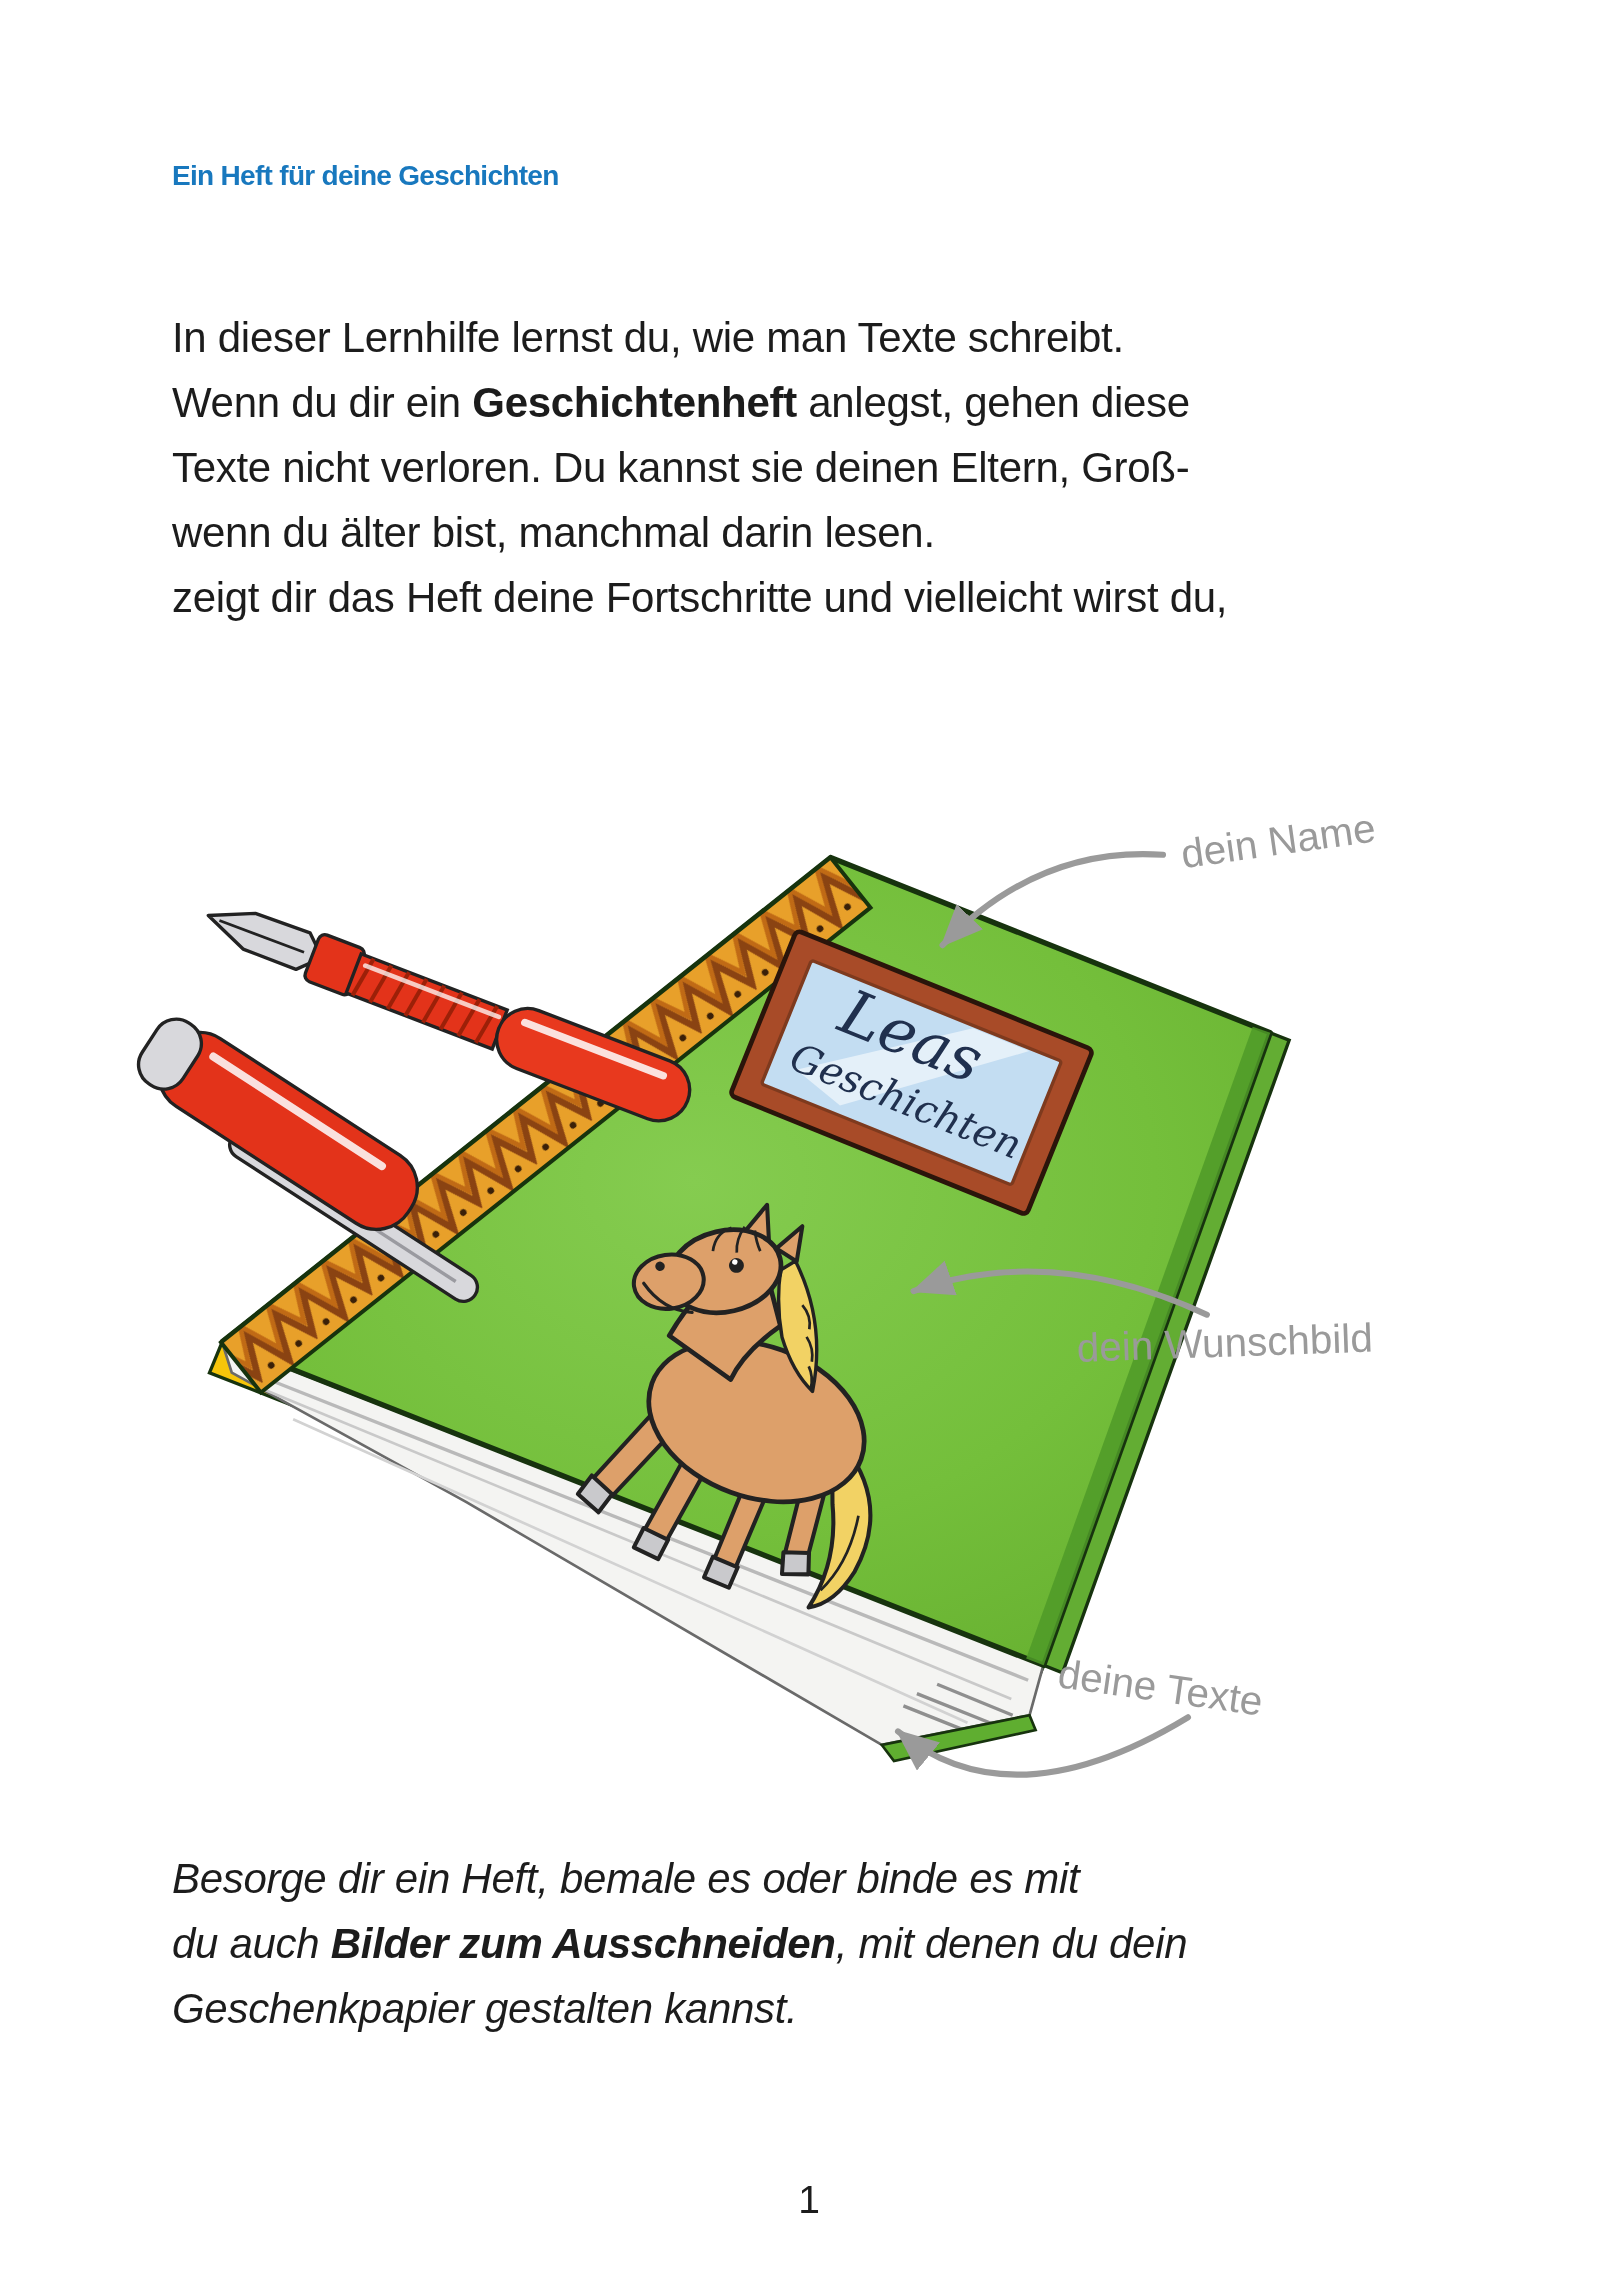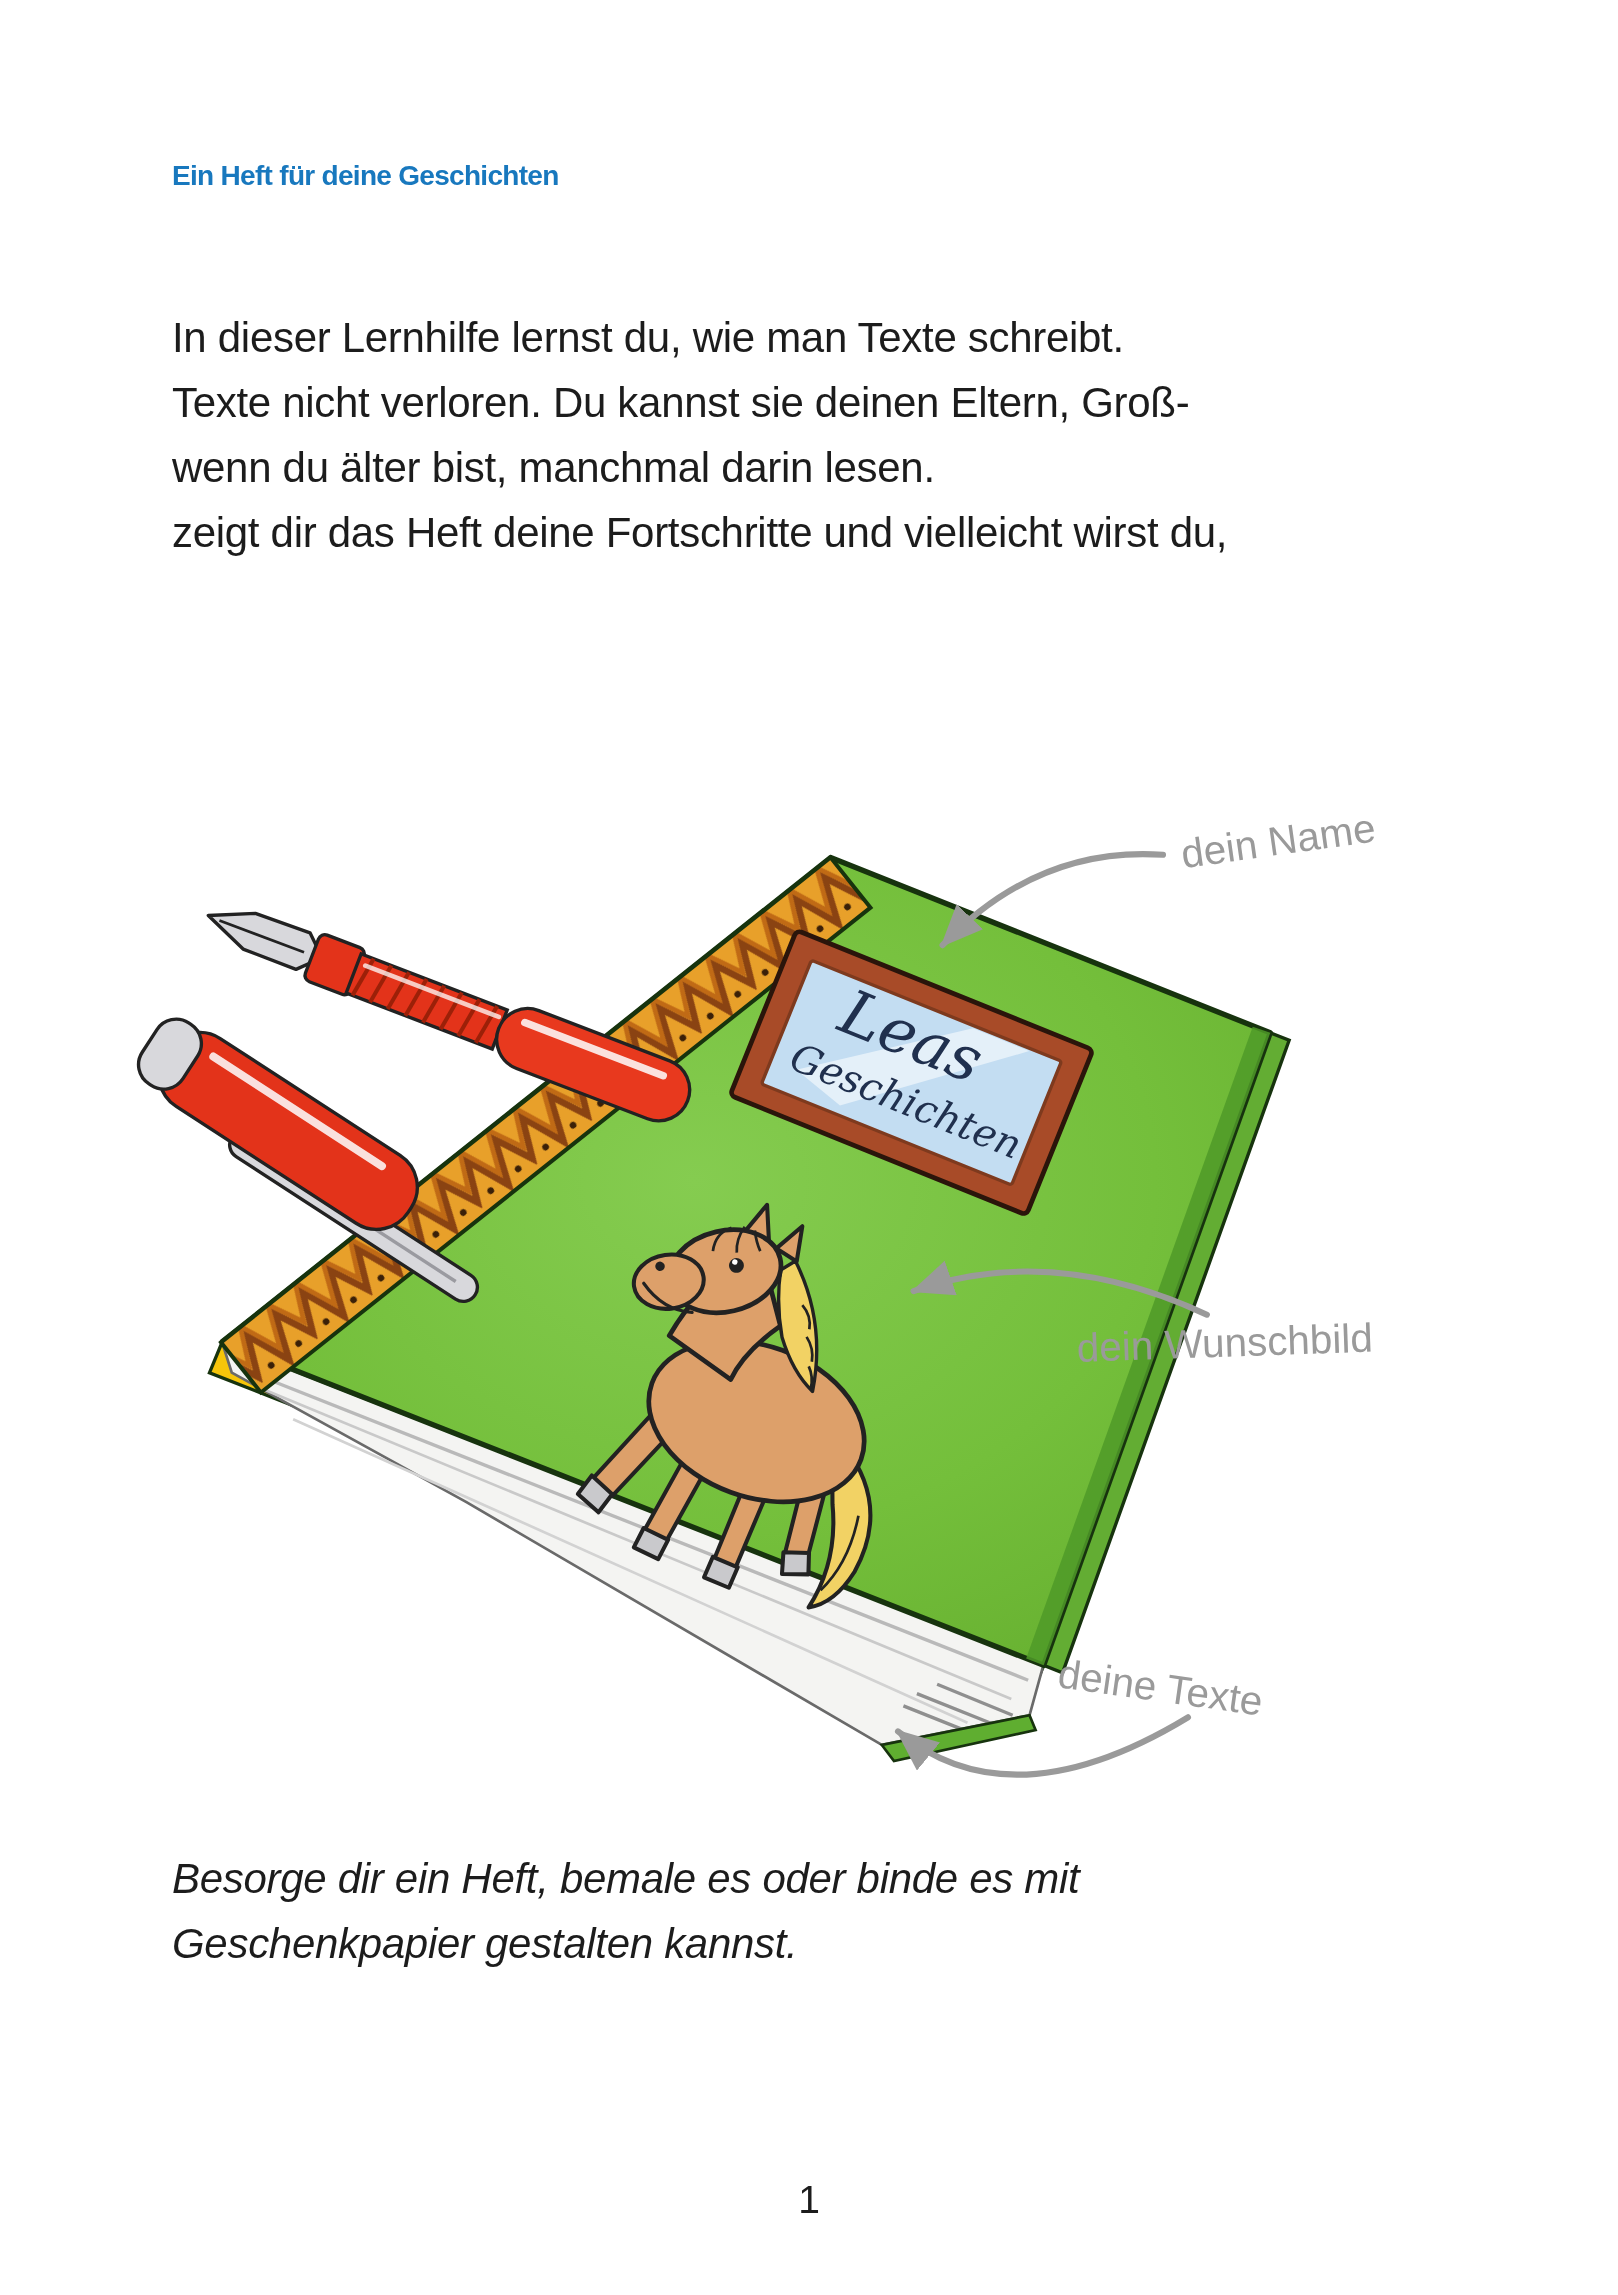--- a/index.html
+++ b/index.html
@@ -43,20 +43,21 @@
 </style>
 </head>
 <body>
 
 <div id="page">
 
   <div class="heading">Ein Heft für deine Geschichten</div>
 
   <div class="para" id="para-intro">
     <div class="line"><span>In dieser Lernhilfe lernst du, wie man Texte schreibt.</span></div>
+    <div class="line"><span>Wenn du dir ein </span><span class="b">Geschichtenheft</span><span> anlegst, gehen diese</span></div>
     <div class="line"><span>Texte nicht verloren. Du kannst sie deinen Eltern, Groß-</span></div>
     <div class="line"><span>wenn du älter bist, manchmal darin lesen.</span></div>
     <div class="line"><span>zeigt dir das Heft deine Fortschritte und vielleicht wirst du,</span></div>
   </div>
 
   <svg id="illu" width="1376" height="1025" viewBox="0 0 2040 1520">
     <defs>
       <radialGradient id="coverGrad" cx="45%" cy="40%" r="80%">
         <stop offset="0%" stop-color="#85cc50"></stop>
         <stop offset="55%" stop-color="#74BF3B"></stop>
@@ -178,19 +179,20 @@
       <path d="M1610,830 Q1380,723 1175,795" marker-end="url(#ah)"></path>
       <path d="M1582,1427 Q1320,1586 1152,1448" marker-end="url(#ah)"></path>
     </g>
     <text class="annotation" x="1575" y="168" transform="rotate(-8 1575 168)">dein Name</text>
     <text class="annotation" x="1418" y="900" font-size="58" transform="rotate(-2 1418 900)">dein Wunschbild</text>
     <text class="annotation" x="1387" y="1382" font-size="58" transform="rotate(8 1387 1382)">deine Texte</text>
   </svg>
 
   <div class="para" id="para-outro">
     <div class="line"><span>Besorge dir ein Heft, bemale es oder binde es mit</span></div>
+    <div class="line"><span>du auch </span><span class="b">Bilder zum Ausschneiden</span><span>, mit denen du dein</span></div>
     <div class="line"><span>Geschenkpapier gestalten kannst.</span></div>
   </div>
 
   <div class="pagenum">1</div>
 
 </div>
 
 
 </body></html>

